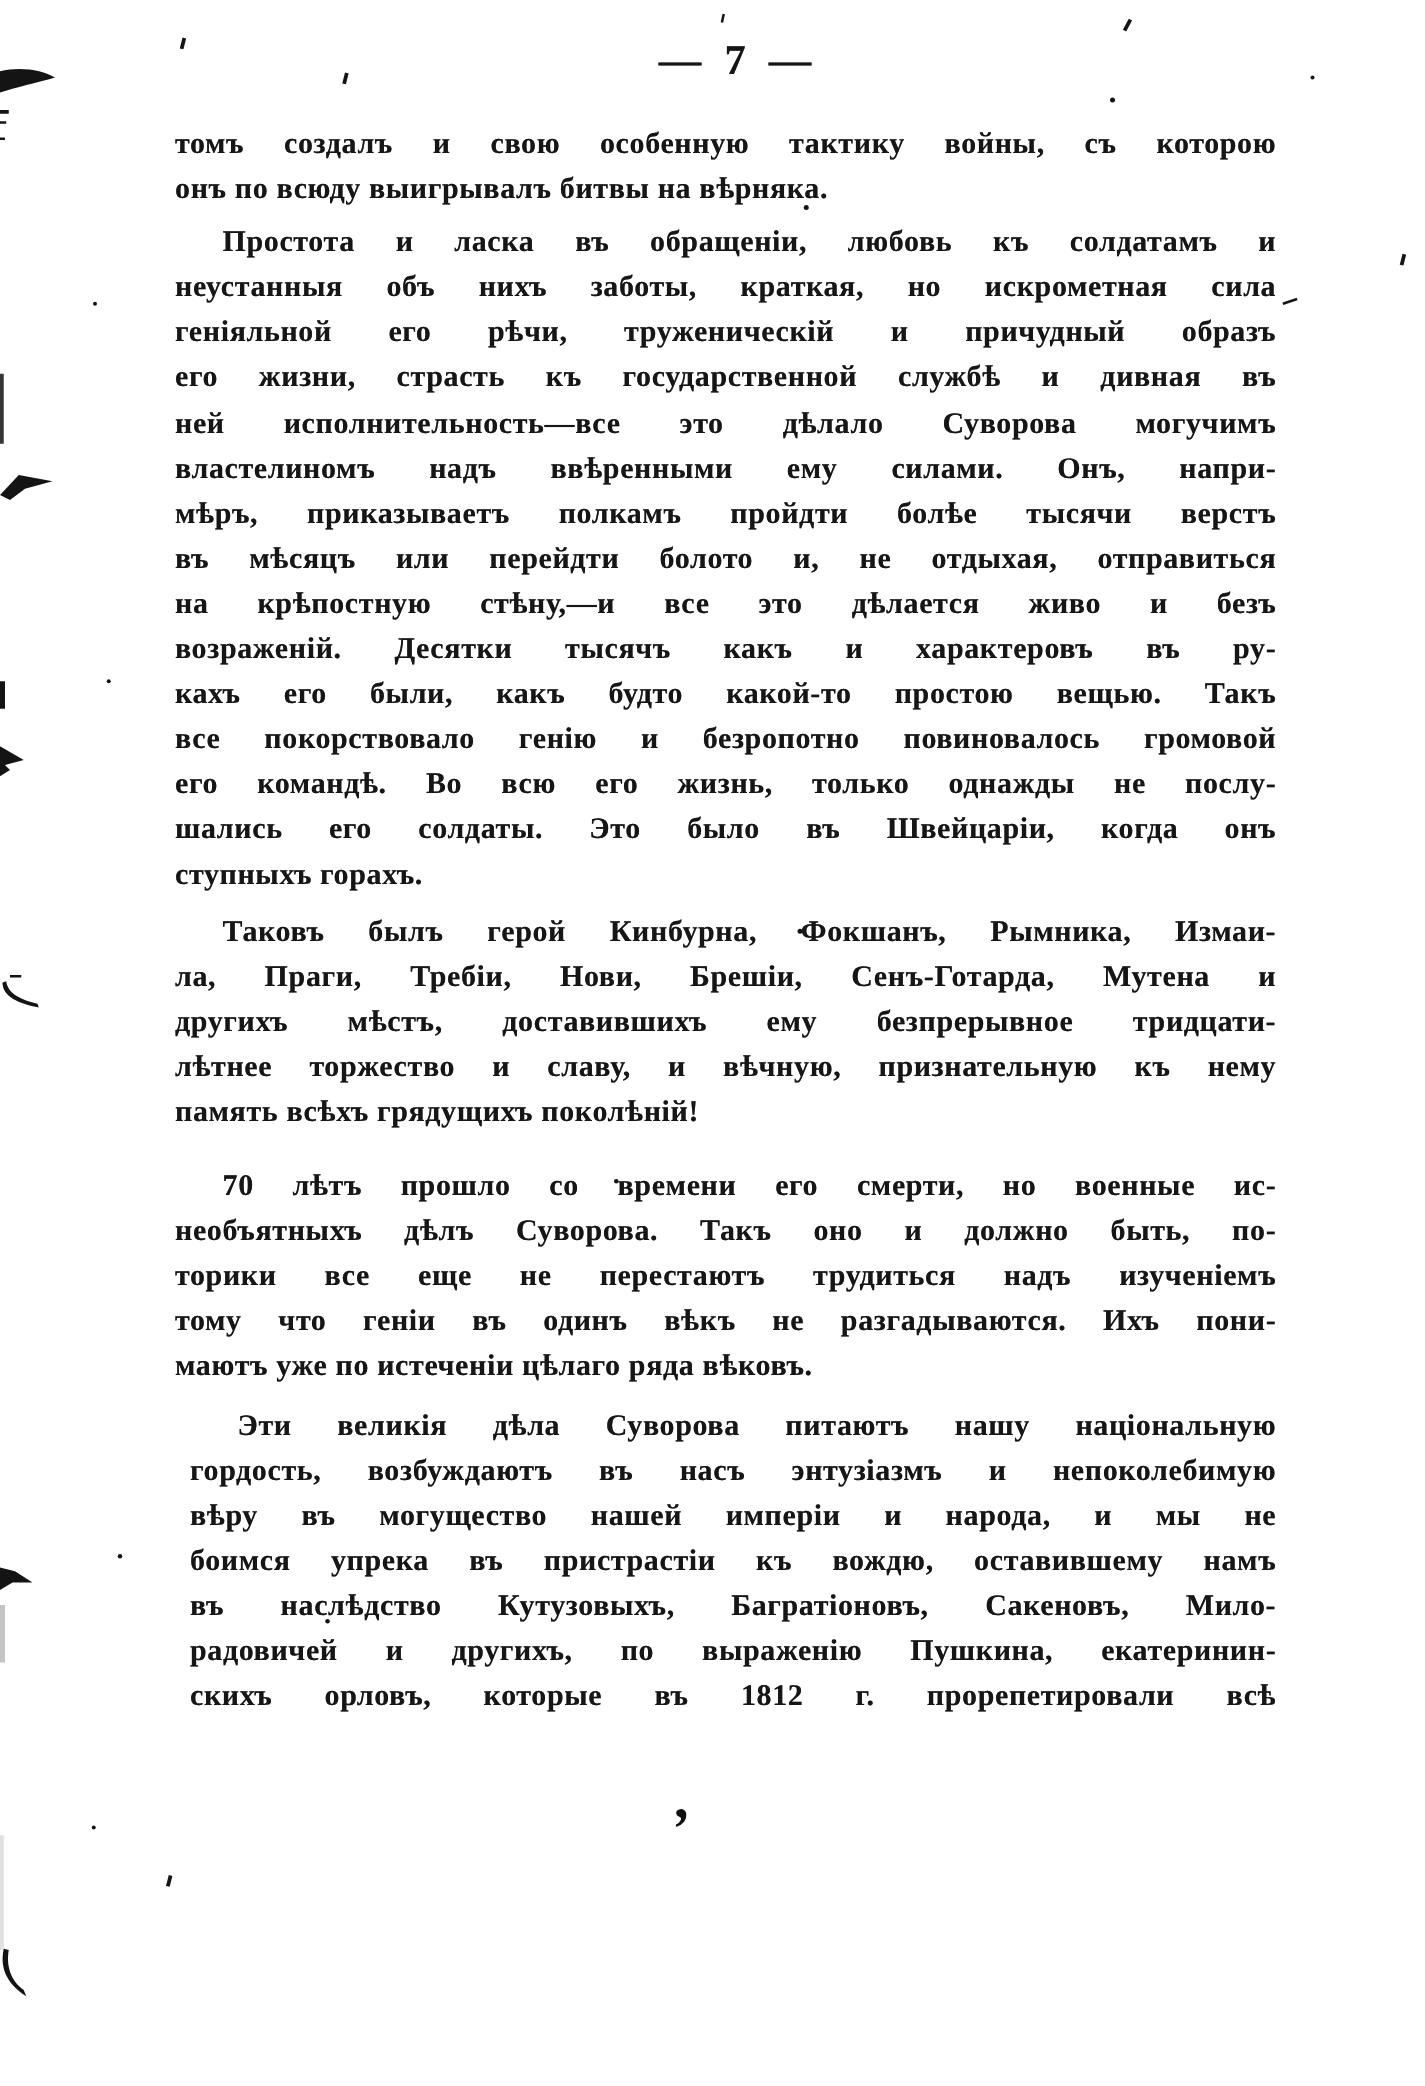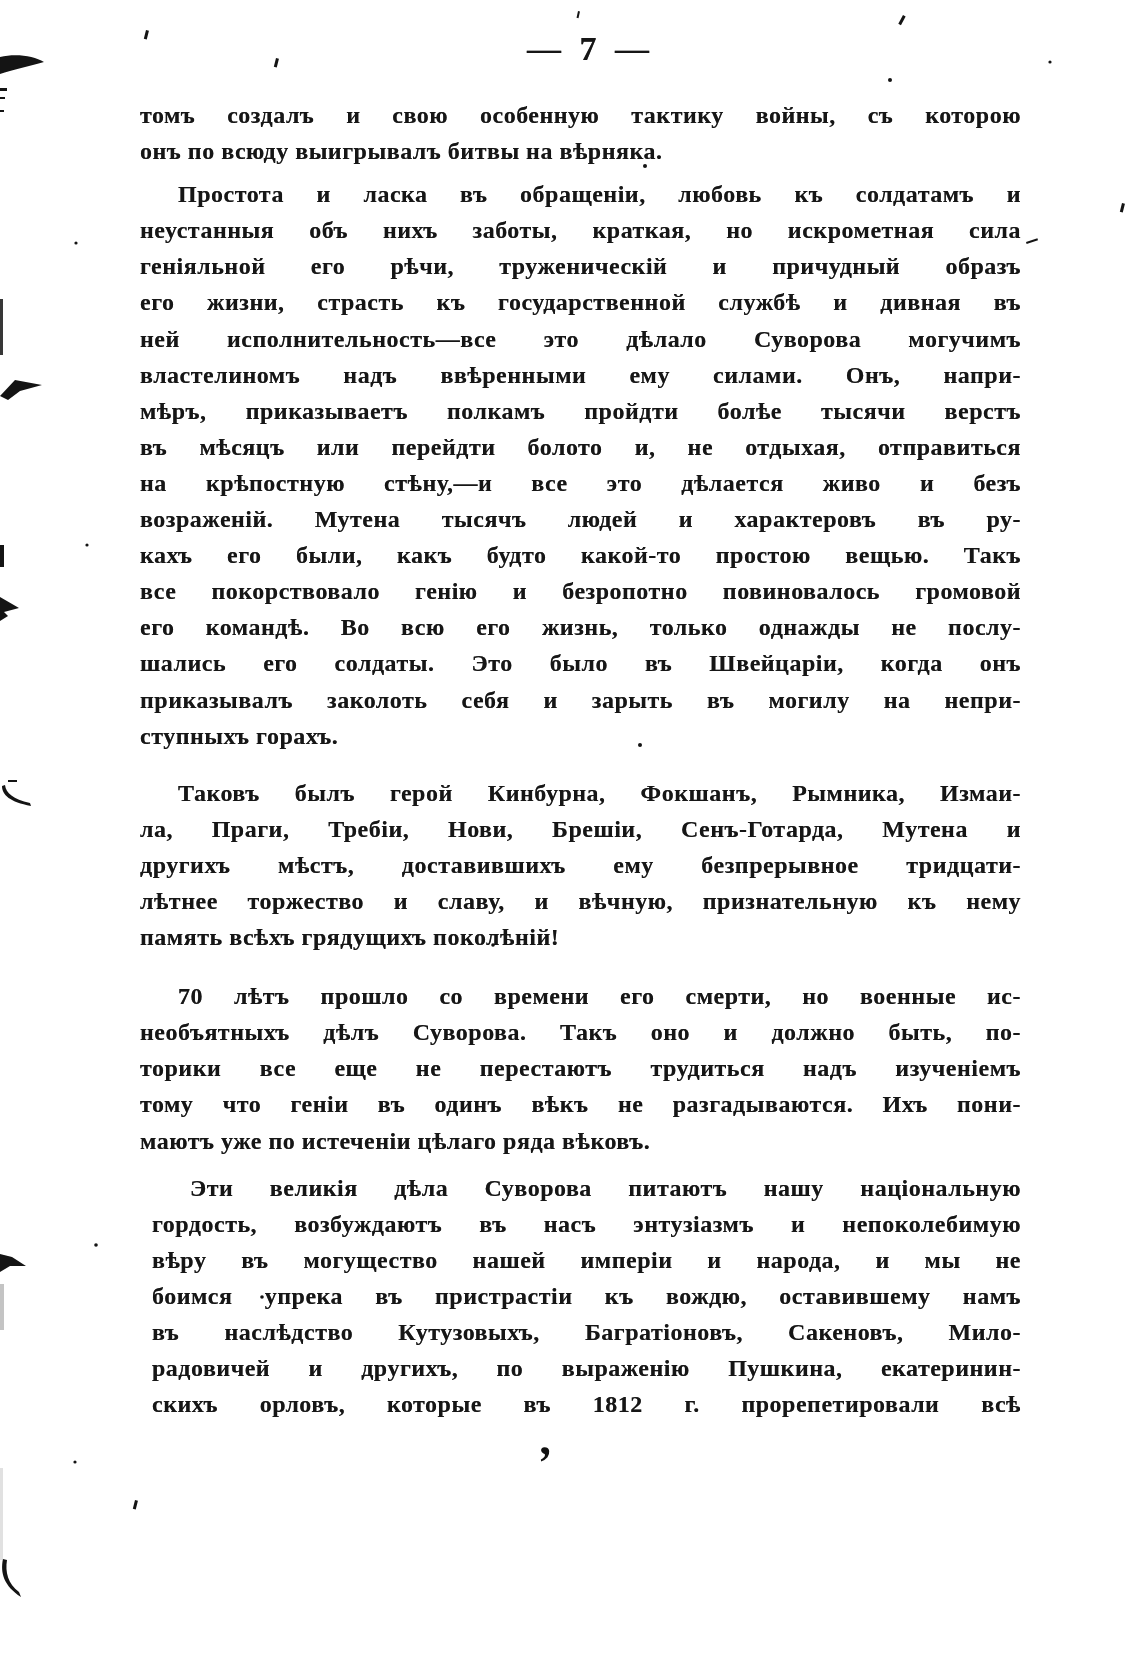--- a/index.html
+++ b/index.html
@@ -20,21 +20,21 @@
     text-shadow:0 0 .5px rgba(0,0,0,.55);
   }
   .textblock{
     position:absolute;left:140px;top:97px;width:881px;
     font-size:24px;font-weight:700;
     letter-spacing:.5px;
     text-shadow:0 0 .5px rgba(0,0,0,.55);
   }
   .para{margin:0;padding:0;}
   .para.p2{margin-top:7px;}
-  .para.p3{margin-top:21px;}
+  .para.p3{margin-top:10px;}
   .para.p4{margin-top:23px;}
   .para.p5{margin-top:11px;margin-left:12px;}
   .ln{
     display:block;height:36.1px;line-height:36.1px;
     white-space:normal;
     text-align:justify;
     text-align-last:justify;
     -moz-text-align-last:justify;
   }
   .ln.end{text-align-last:left;-moz-text-align-last:left;}
@@ -63,26 +63,25 @@
     <p class="para p2 indent">
       <span class="ln">Простота и ласка въ обращеніи, любовь къ солдатамъ и</span>
       <span class="ln">неустанныя объ нихъ заботы, краткая, но искрометная сила</span>
       <span class="ln">геніяльной его рѣчи, труженическій и причудный образъ</span>
       <span class="ln">его жизни, страсть къ государственной службѣ и дивная въ</span>
       <span class="ln">ней исполнительность—все это дѣлало Суворова могучимъ</span>
       <span class="ln">властелиномъ надъ ввѣренными ему силами. Онъ, напри-</span>
       <span class="ln">мѣръ, приказываетъ полкамъ пройдти болѣе тысячи верстъ</span>
       <span class="ln">въ мѣсяцъ или перейдти болото и, не отдыхая, отправиться</span>
       <span class="ln">на крѣпостную стѣну,—и все это дѣлается живо и безъ</span>
-      <span class="ln">возраженій. Мутена тысячъ людей и характеровъ въ ру-</span>
+      <span class="ln">возраженій. Десятки тысячъ какъ и характеровъ въ ру-</span>
       <span class="ln">кахъ его были, какъ будто какой-то простою вещью. Такъ</span>
       <span class="ln">все покорствовало генію и безропотно повиновалось громовой</span>
       <span class="ln">его командѣ. Во всю его жизнь, только однажды не послу-</span>
       <span class="ln">шались его солдаты. Это было въ Швейцаріи, когда онъ</span>
-      <span class="ln">приказывалъ заколоть себя и зарыть въ могилу на непри-</span>
       <span class="ln end">ступныхъ горахъ.</span>
     </p>
 
     <p class="para p3 indent">
       <span class="ln">Таковъ былъ герой Кинбурна, Фокшанъ, Рымника, Измаи-</span>
       <span class="ln">ла, Праги, Требіи, Нови, Брешіи, Сенъ-Готарда, Мутена и</span>
       <span class="ln">другихъ мѣстъ, доставившихъ ему безпрерывное тридцати-</span>
       <span class="ln">лѣтнее торжество и славу, и вѣчную, признательную къ нему</span>
       <span class="ln end">память всѣхъ грядущихъ поколѣній!</span>
     </p>

